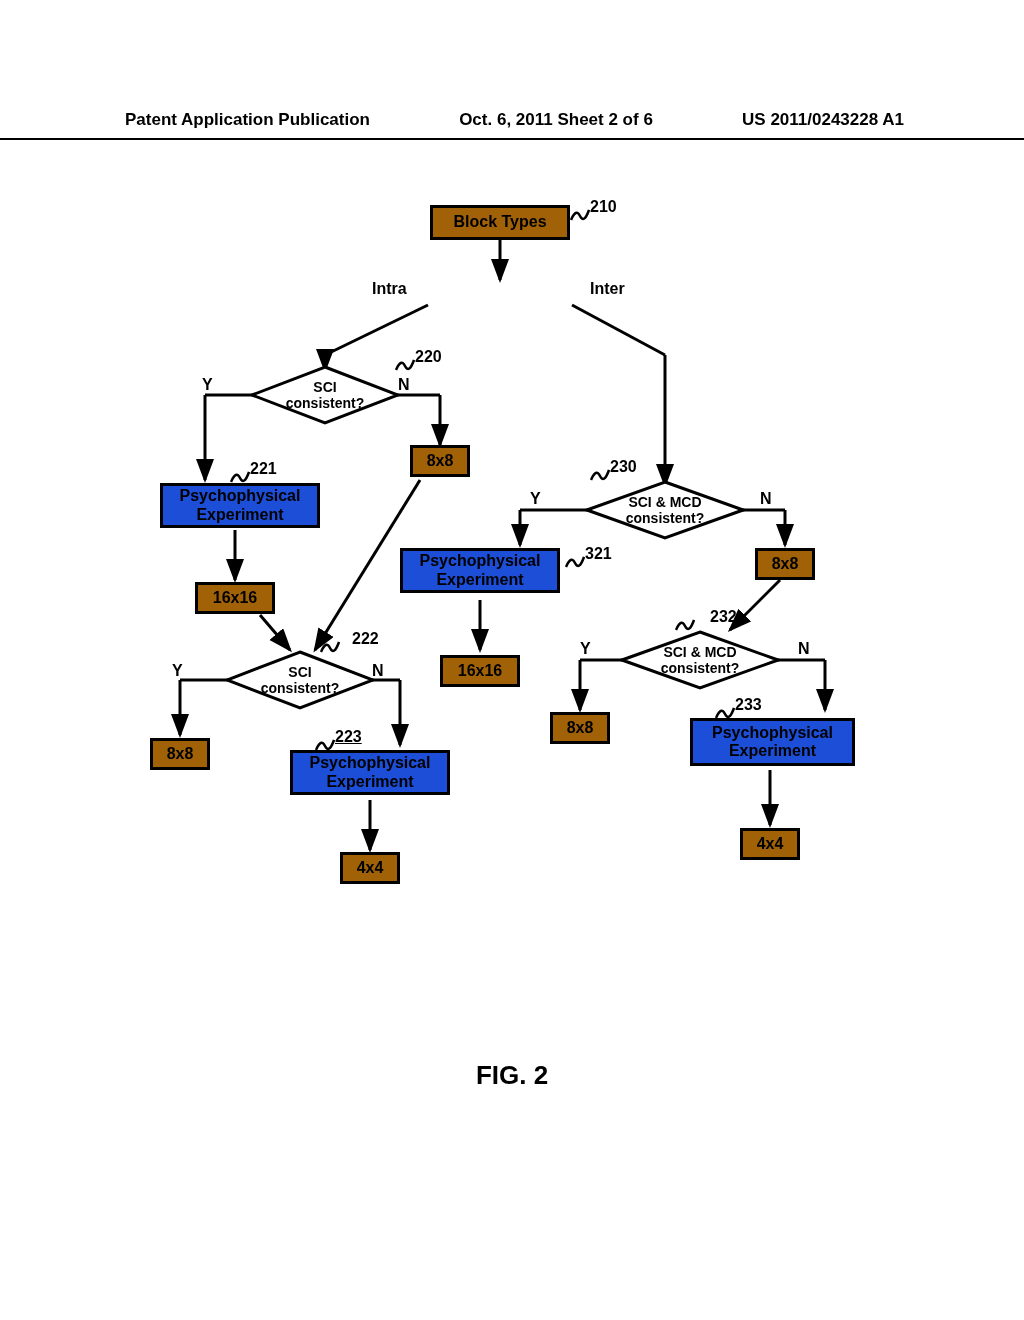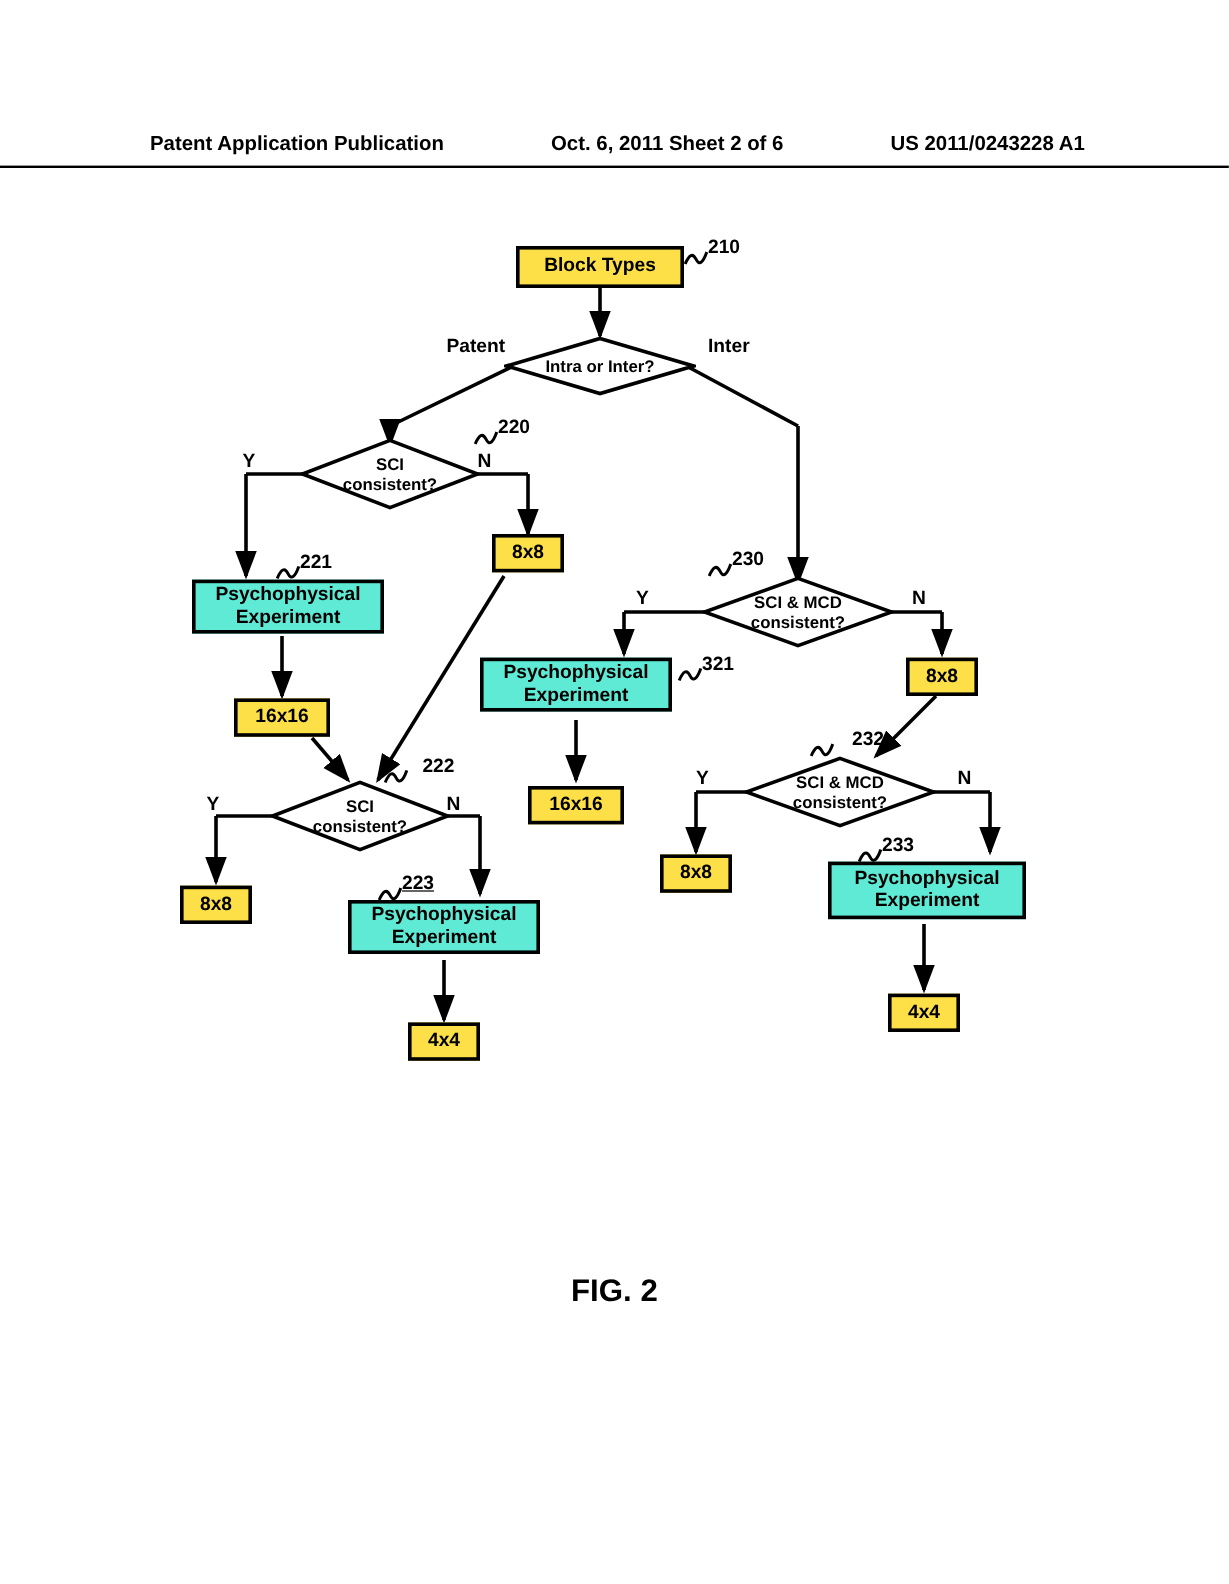--- a/index.html
+++ b/index.html
@@ -37,26 +37,26 @@
     font-weight: bold;
     text-align: center;
     display: flex;
     align-items: center;
     justify-content: center;
     flex-direction: column;
     line-height: 1.15;
   }
   .box {
     border: 3px solid #000;
-    background: #fde047;
+    background: #a16207;
     font-size: 16px;
   }
   .bigbox {
     border: 3px solid #000;
-    background: #5eead4;
+    background: #1d4ed8;
     font-size: 16px;
   }
   .diamond {
     font-size: 14px;
     background: transparent;
   }
   .diamond svg {
     position: absolute;
     top: 0; left: 0;
     z-index: -1;
@@ -159,27 +159,21 @@
   </svg>
 
   <div class="node box" style="left:290px; top:5px; width:140px; height:35px;">
     <span>Block Types</span>
   </div>
   <span class="ref" style="left:450px; top:-2px;">210</span>
   <svg class="squiggle" style="left:430px; top:8px;" viewBox="0 0 20 14">
       <path d="M1 12 Q6 0 10 8 Q14 16 19 2" stroke="#000" stroke-width="2.5" fill="none"></path>
     </svg>
 
-  <div class="node diamond" style="left:280px; top:80px; width:160px; height:50px;">
-    <svg width="160" height="50" viewBox="0 0 160 50">
-        <polygon points="80,2 158,25 80,48 2,25" fill="#fff" stroke="#000" stroke-width="3"></polygon>
-      </svg>
-    <span>Intra or Inter?</span>
-  </div>
-  <span class="label" style="left:232px; top:80px;">Patent</span>
+  <span class="label" style="left:232px; top:80px;">Intra</span>
   <span class="label" style="left:450px; top:80px;">Inter</span>
 
   <div class="node diamond" style="left:110px; top:165px; width:150px; height:60px;">
     <svg width="150" height="60" viewBox="0 0 150 60">
         <polygon points="75,2 148,30 75,58 2,30" fill="#fff" stroke="#000" stroke-width="3"></polygon>
       </svg>
     <span style="white-space:pre;">SCI
 consistent?</span>
   </div>
   <span class="ref" style="left:275px; top:148px;">220</span>

